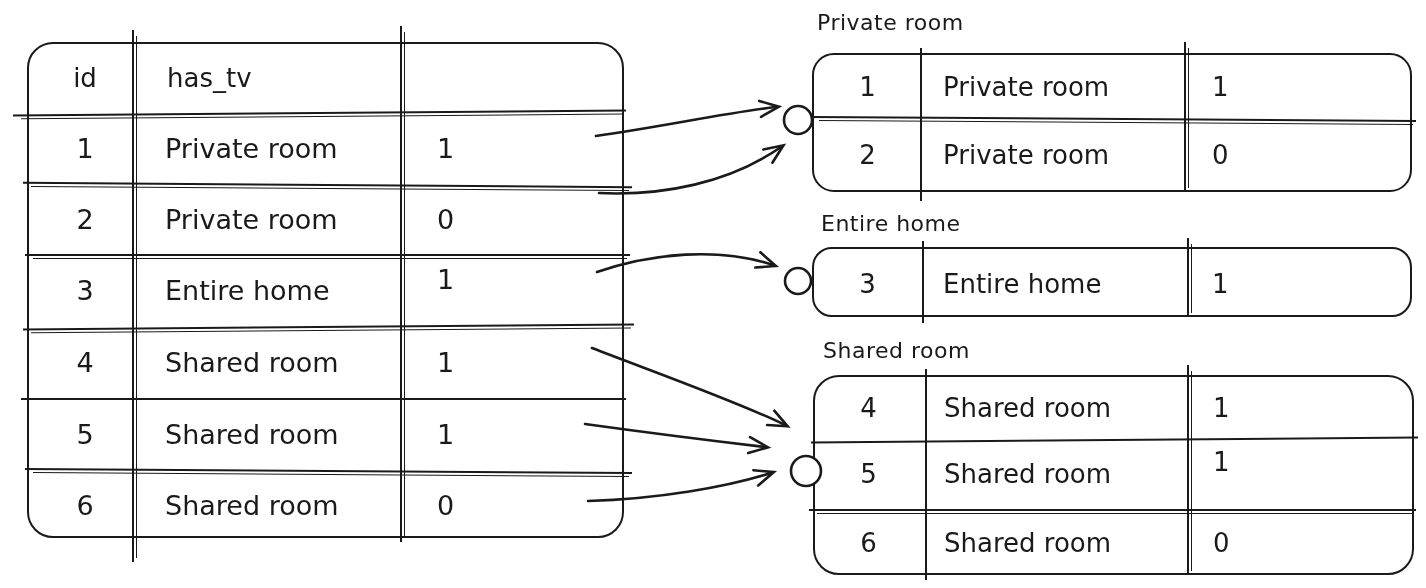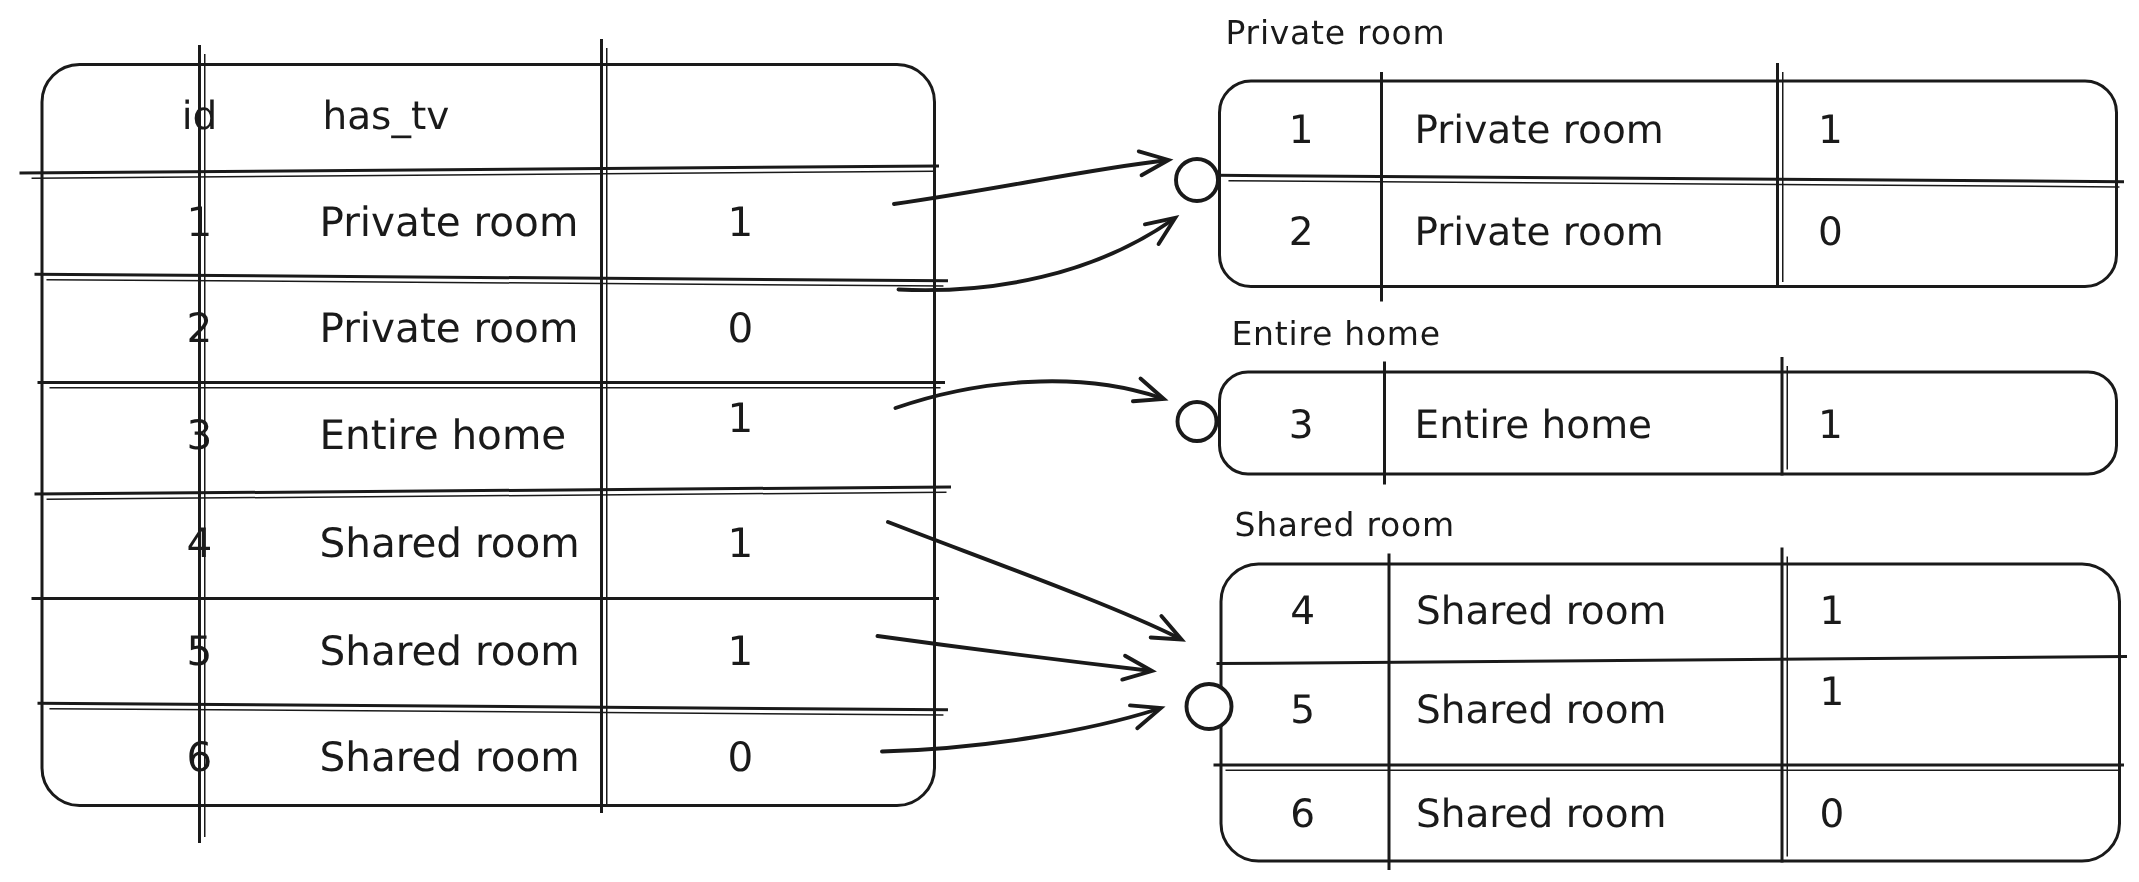--- a/index.html
+++ b/index.html
@@ -36,21 +36,21 @@
 
   
   .trow { position: absolute; left: 0; right: 0; display: flex; align-items: center; }
   .cell { white-space: nowrap; overflow: visible; }
   .c-id   { text-align: center; }
   .c-type { padding-left: 24px; }
   .c-tv   { padding-left: 28px; flex: 1; }
 
   .left-table  { font-size: 27px; }
   .right-table { font-size: 26px; }
-  .left-table .c-id   { width: 112px; margin-left: 48px; }
+  .left-table .c-id   { width: 112px; }
   .left-table .c-type { width: 268px; }
   .right-table .c-id   { width: 107px; }
   .right-table .c-type { width: 263px; padding-left: 22px; }
 
   .header-row { font-size: 26px; }
   .header-row .c-type { text-align: center; padding-left: 0; }
   .header-row .c-tv   { padding-left: 26px; }
 
   .group-label {
     position: absolute;

